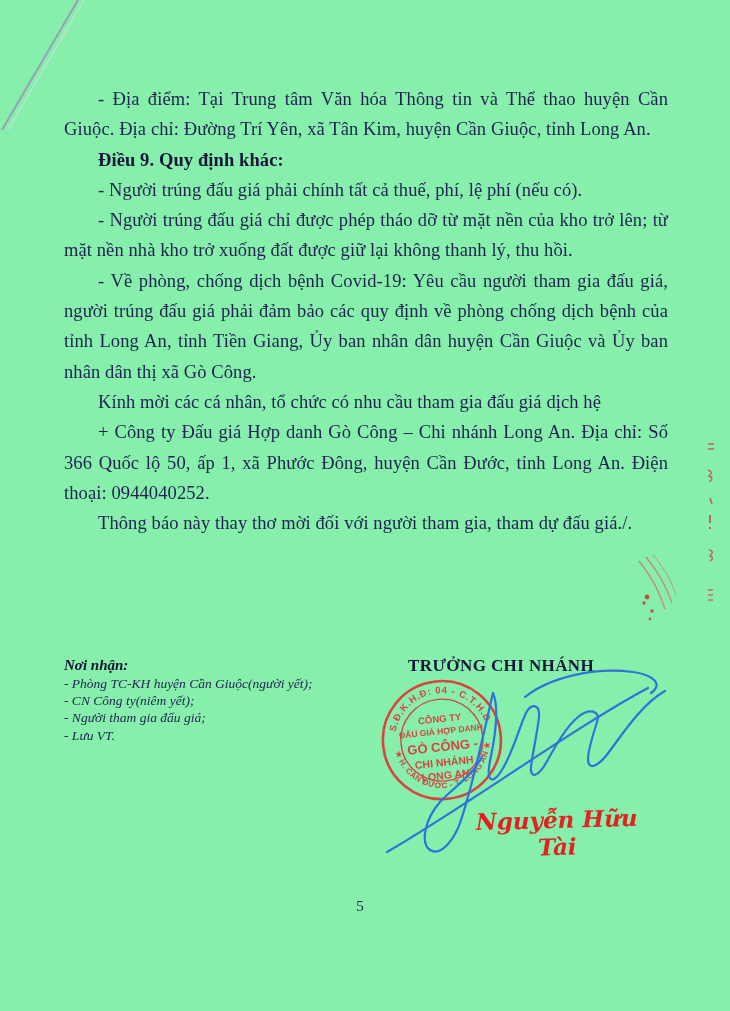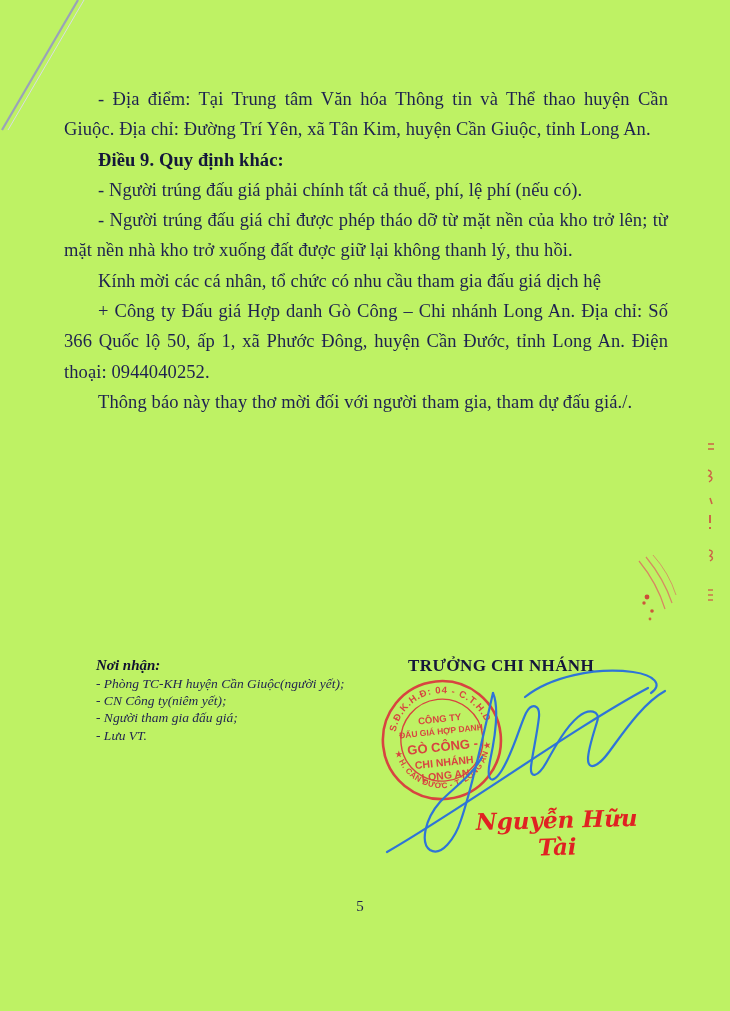--- a/index.html
+++ b/index.html
@@ -4,21 +4,21 @@
 <style>
   html, body {
     margin: 0;
     padding: 0;
     background: #ffffff;
   }
   .page {
     position: relative;
     width: 730px;
     height: 1011px;
-    background: #bef264;
+    background: #86efac;
     overflow: hidden;
     font-family: "Liberation Serif", serif;
     color: #1e2150;
   }
   
   .body-text {
     position: absolute;
     left: 64px;
     top: 84px;
     width: 604px;
@@ -38,21 +38,20 @@
   
   .recipients {
     position: absolute;
     left: 64px;
     top: 656px;
     width: 300px;
     font-style: italic;
     font-size: 13.5px;
     line-height: 17.2px;
     color: #1e2150;
-    margin-left: 32px;
   }
   .recipients-title {
     font-weight: bold;
     font-size: 15px;
     color: #101230;
     line-height: 19px;
   }
   
   .sig-title {
     position: absolute;
@@ -115,20 +114,21 @@
   <svg class="fold-line" width="120" height="140">
     <line x1="78" y1="0" x2="2" y2="130" stroke="#9aa2b8" stroke-width="2.2"></line>
     <line x1="84" y1="0" x2="8" y2="130" stroke="#d8dbe6" stroke-width="1"></line>
   </svg>
 
   <div class="body-text">
     <p class="para">- Địa điểm: Tại Trung tâm Văn hóa Thông tin và Thể thao huyện Cần Giuộc. Địa chỉ: Đường Trí Yên, xã Tân Kim, huyện Cần Giuộc, tỉnh Long An.</p>
     <p class="para heading">Điều 9. Quy định khác:</p>
     <p class="para">- Người trúng đấu giá phải chính tất cả thuế, phí, lệ phí (nếu có).</p>
     <p class="para">- Người trúng đấu giá chỉ được phép tháo dỡ từ mặt nền của kho trở lên; từ mặt nền nhà kho trở xuống đất được giữ lại không thanh lý, thu hồi.</p>
+    <p class="para">- Về phòng, chống dịch bệnh Covid-19: Yêu cầu người tham gia đấu giá, người trúng đấu giá phải đảm bảo các quy định về phòng chống dịch bệnh của tỉnh Long An, tỉnh Tiền Giang, Ủy ban nhân dân huyện Cần Giuộc và Ủy ban nhân dân thị xã Gò Công.</p>
     <p class="para">Kính mời các cá nhân, tổ chức có nhu cầu tham gia đấu giá dịch hệ</p>
     <p class="para">+ Công ty Đấu giá Hợp danh Gò Công – Chi nhánh Long An. Địa chỉ: Số 366 Quốc lộ 50, ấp 1, xã Phước Đông, huyện Cần Đước, tỉnh Long An. Điện thoại: 0944040252.</p>
     <p class="para">Thông báo này thay thơ mời đối với người tham gia, tham dự đấu giá./.</p>
   </div>
 
   <div class="recipients">
     <div class="recipients-title">Nơi nhận:</div>
     <div class="recipient-item">- Phòng TC-KH huyện Cần Giuộc(người yết);</div>
     <div class="recipient-item">- CN Công ty(niêm yết);</div>
     <div class="recipient-item">- Người tham gia đấu giá;</div>

